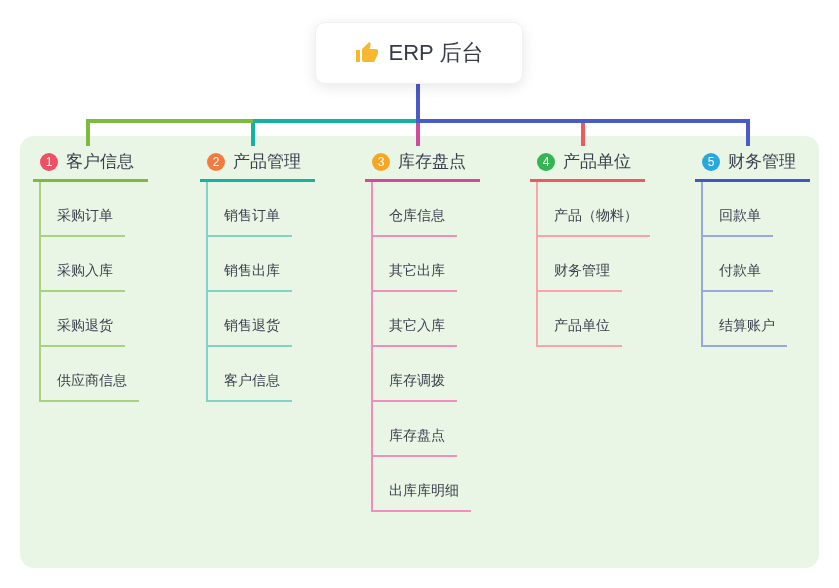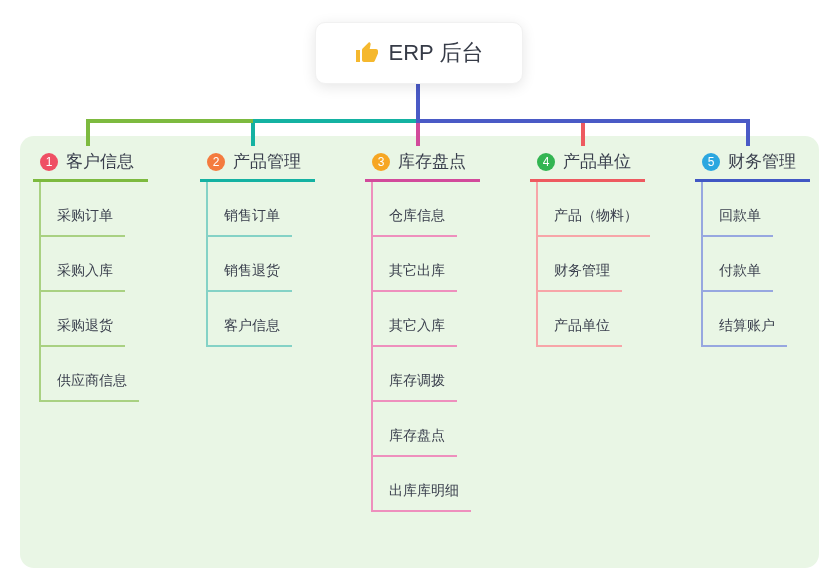--- a/index.html
+++ b/index.html
@@ -87,20 +87,23 @@
         </div></div>
       <div class="branch" style="left: 200px;"><div class="branch-title" style="border-bottom-color: rgb(20, 178, 162);">
           <span class="badge" style="background: rgb(244, 123, 63);">2</span>
           <span>产品管理</span>
         </div><div class="branch-children">
           <div class="tree-line" style="background: rgb(132, 210, 198);"></div>
           <div class="child">
             <span class="child-label" style="border-bottom-color: rgb(132, 210, 198);">销售订单</span>
           </div>
           <div class="child">
+            <span class="child-label" style="border-bottom-color: rgb(132, 210, 198);">销售出库</span>
+          </div>
+          <div class="child">
             <span class="child-label" style="border-bottom-color: rgb(132, 210, 198);">销售退货</span>
           </div>
           <div class="child">
             <span class="child-label" style="border-bottom-color: rgb(132, 210, 198);">客户信息</span>
           </div>
         </div></div>
       <div class="branch" style="left: 365px;"><div class="branch-title" style="border-bottom-color: rgb(210, 74, 155);">
           <span class="badge" style="background: rgb(246, 166, 35);">3</span>
           <span>库存盘点</span>
         </div><div class="branch-children">

